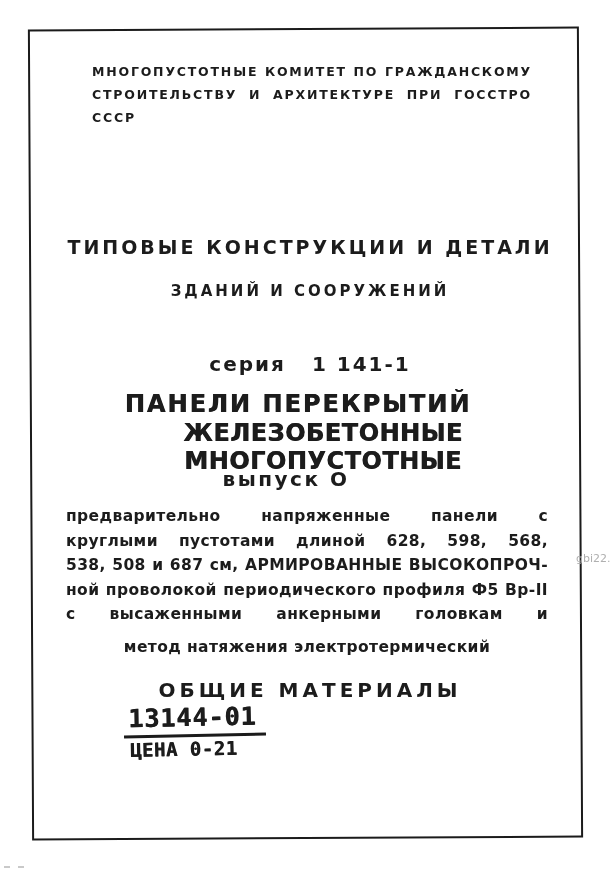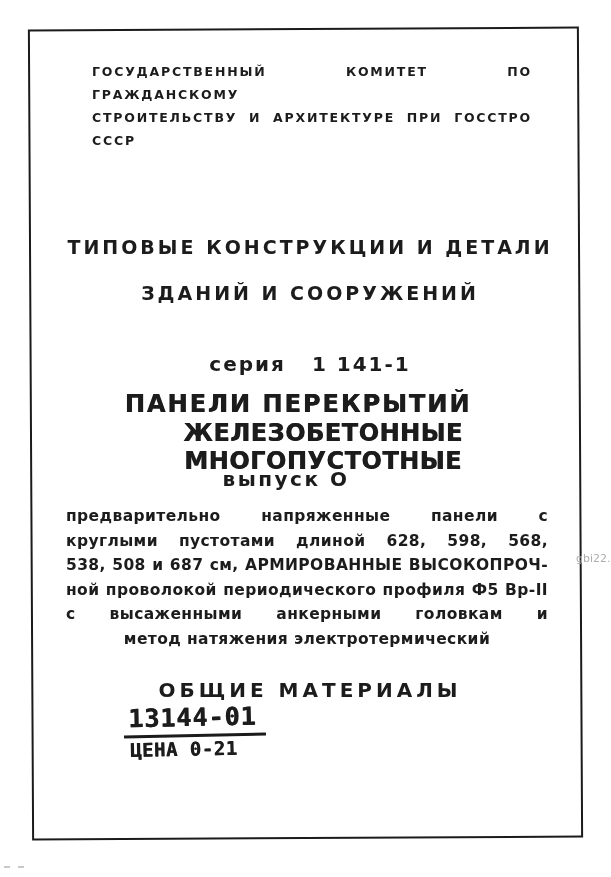--- a/index.html
+++ b/index.html
@@ -29,38 +29,38 @@
     white-space: nowrap;
   }
   .just { white-space: normal; text-align: justify; text-align-last: justify; }
   .center { text-align: center; text-align-last: center; white-space: normal; }
 
   .org-header {
     left: 92px; top: 60px; width: 440px;
     font-size: 12.5px; letter-spacing: 1.8px; line-height: 23px;
   }
   .doc-type-1 { left: 30px; top: 236px; width: 560px; font-size: 19px; letter-spacing: 3px; }
-  .doc-type-2 { left: 30px; top: 282px; width: 560px; font-size: 19px; letter-spacing: 3px; }
+  .doc-type-2 { left: 30px; top: 282px; width: 560px; font-size: 15px; letter-spacing: 3px; }
 
   .series-line { left: 30px; top: 352px; width: 560px; font-size: 20px; letter-spacing: 2px; }
   .series-line .series-num { margin-left: 26px; text-align: right; }
 
   .main-title-1 { left: 18px; top: 390px; width: 560px; font-size: 24px; letter-spacing: 2px;
                   text-shadow: 0.6px 0 0 #1c1c1c; }
   .main-title-2 { left: 30px; top: 419px; width: 560px; font-size: 24px; letter-spacing: 0.5px;
                   text-shadow: 0.6px 0 0 #1c1c1c; margin-left: 13px; }
 
   .issue-line { left: 6px; top: 467px; width: 560px; font-size: 20px; letter-spacing: 2.5px; }
 
   .description {
     left: 66px; top: 504px; width: 482px;
     font-size: 15.5px; line-height: 24.5px; letter-spacing: 0.4px;
   }
   .description .d-line { text-align: justify; text-align-last: justify; }
-  .description .d-last { text-align: center; text-align-last: center; }
+  .description .d-last { text-align: center; text-align-last: center; margin-top: 8px; }
 
   .section-title { left: 30px; top: 678px; width: 560px; font-size: 20px; letter-spacing: 4px; }
 
   .stamp-number {
     left: 128px; top: 703px;
     font-family: "DejaVu Sans Mono", monospace;
     font-size: 25px; letter-spacing: 1px;
     transform: rotate(-1.2deg);
     text-shadow: 0.7px 0 0 #1c1c1c;
   }
@@ -92,21 +92,21 @@
   }
 </style>
 </head>
 <body>
 
 <div class="page">
 
   <div class="frame"></div>
 
   <div class="txt org-header">
-    <div class="just">ГОСУДАРСТВЕННЫЙ КОМИТЕТ ПО ГРАЖДАНСКОМУ</div>
+    <div class="just">МНОГОПУСТОТНЫЕ КОМИТЕТ ПО ГРАЖДАНСКОМУ</div>
     <div class="just">СТРОИТЕЛЬСТВУ И АРХИТЕКТУРЕ ПРИ ГОССТРО СССР</div>
   </div>
 
   <div class="txt doc-type-1 center">ТИПОВЫЕ КОНСТРУКЦИИ И ДЕТАЛИ</div>
   <div class="txt doc-type-2 center">ЗДАНИЙ И СООРУЖЕНИЙ</div>
 
   <div class="txt series-line center">
     <span>серия</span><span class="series-num">1 141-1</span>
   </div>
 

